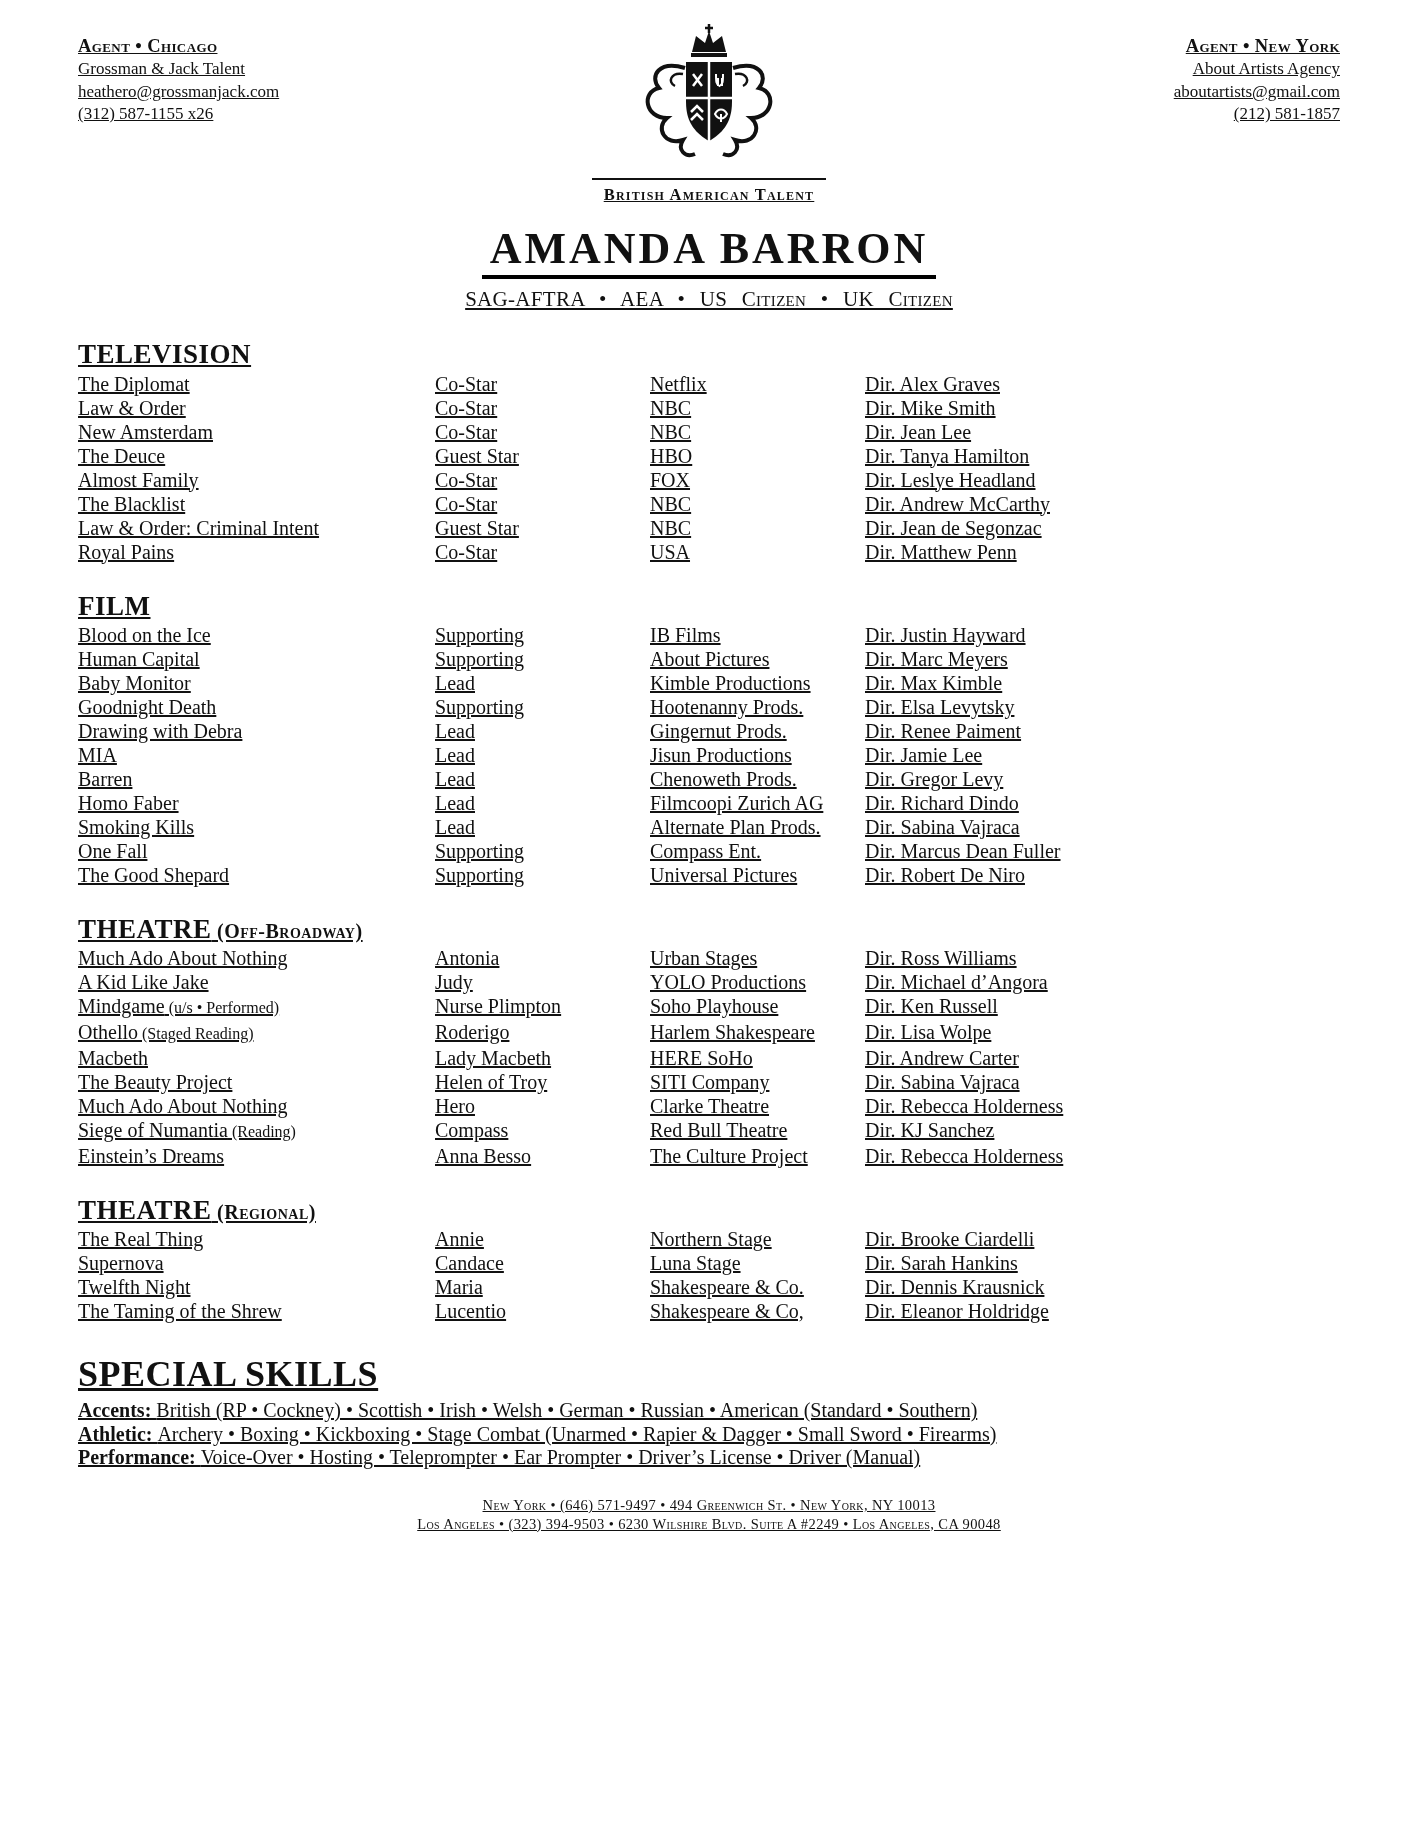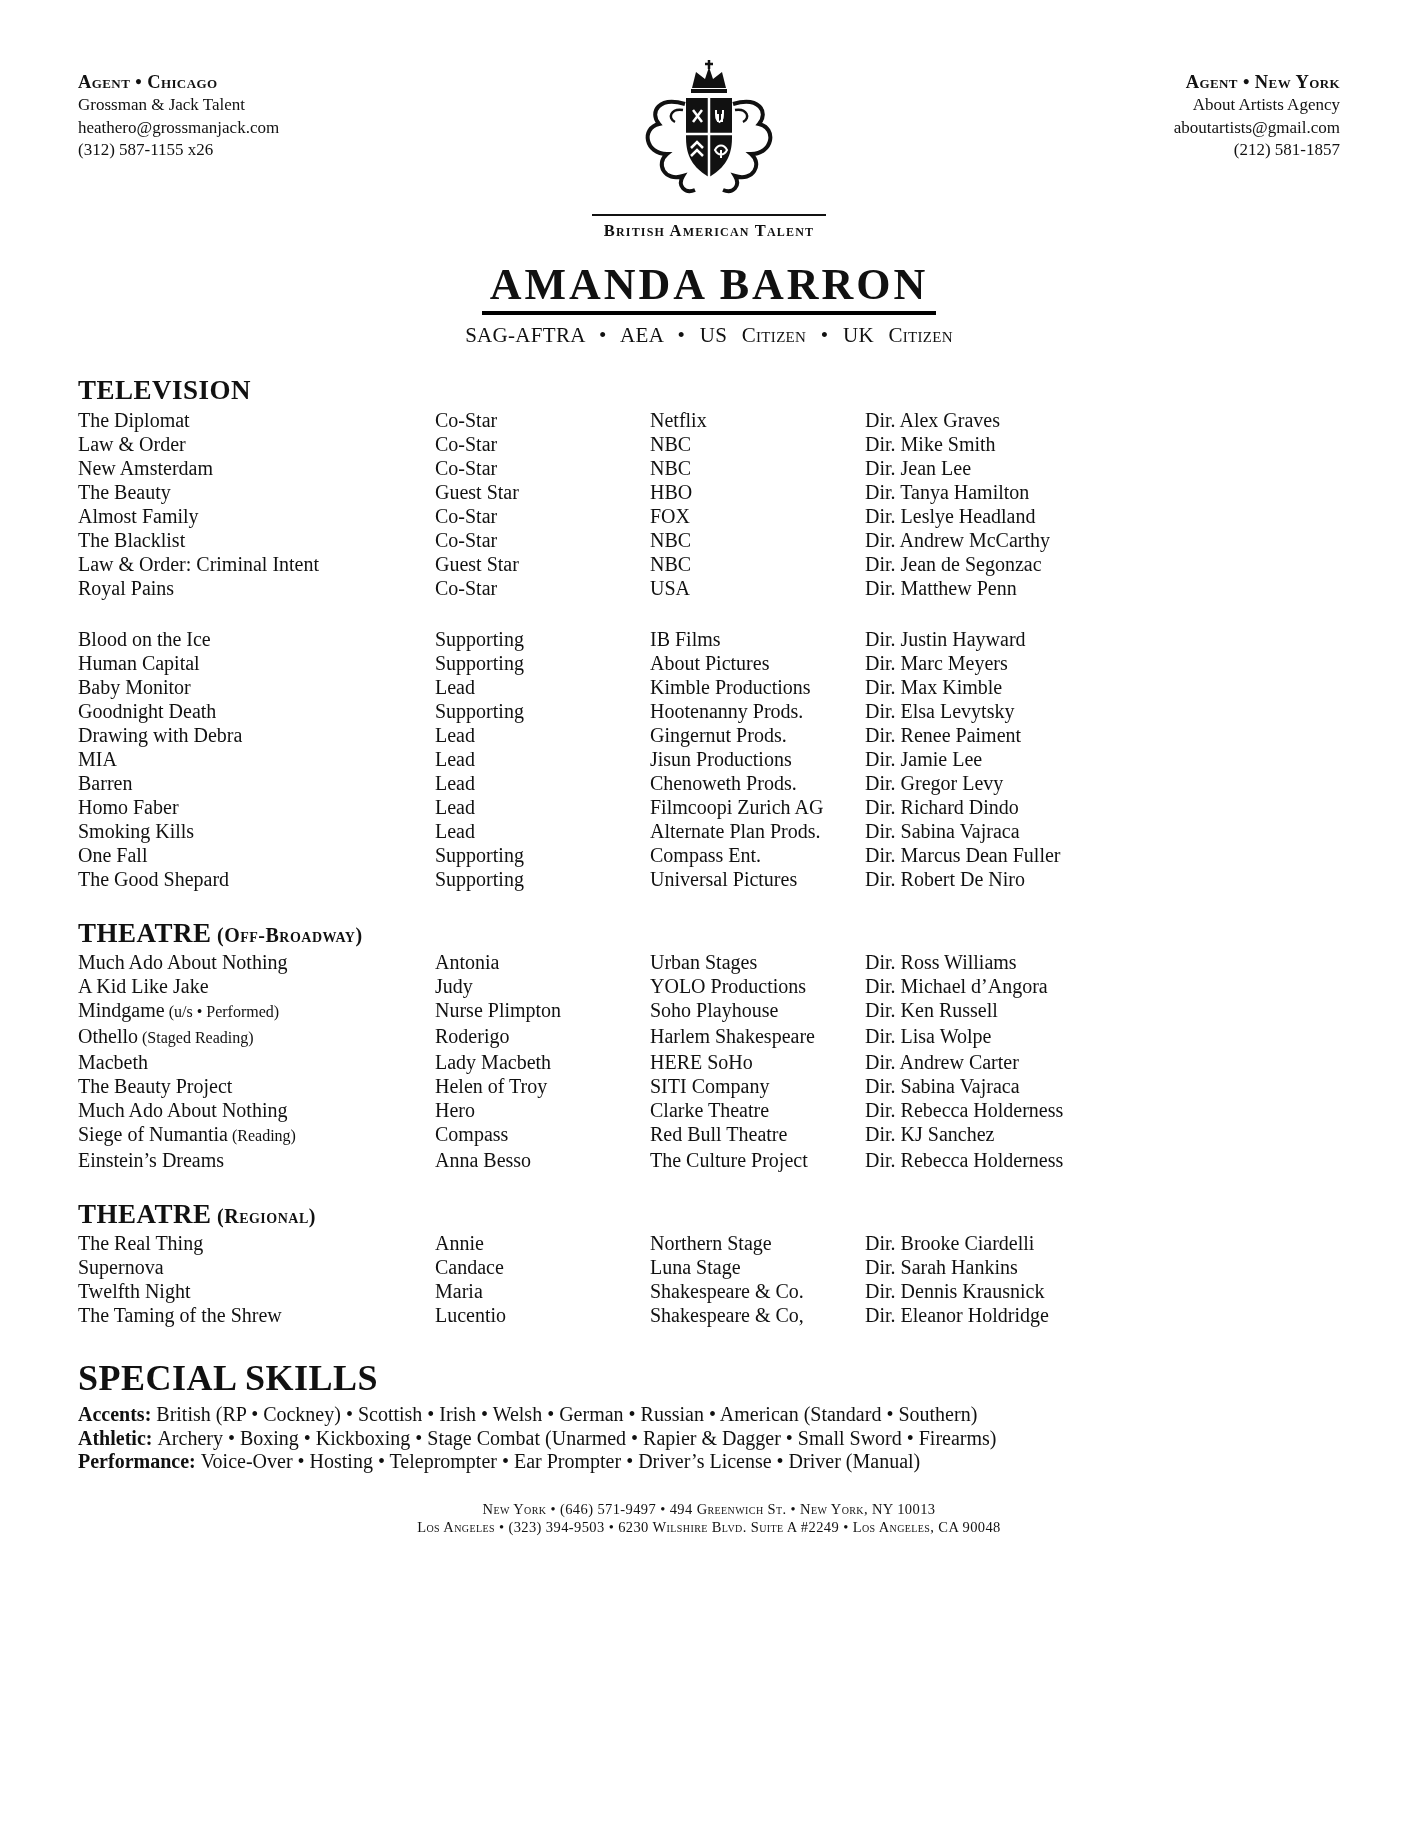--- a/index.html
+++ b/index.html
@@ -4,21 +4,21 @@
 <style>
   * { margin: 0; padding: 0; box-sizing: border-box; }
   html, body { background: #ffffff; }
   body {
     width: 1418px;
     height: 1834px;
     font-family: "Liberation Serif", serif;
     color: #111111;
     position: relative;
   }
-  .page { width: 100%; height: 100%; padding: 70px 78px 0 78px; }
+  .page { width: 100%; height: 100%; padding: 34px 78px 0 78px; text-decoration: underline; }
 
   
   .top { display: flex; justify-content: space-between; align-items: flex-start; }
   .agent { font-size: 17px; line-height: 1.32; width: 330px; }
   .agent-title { font-weight: bold; font-variant: small-caps; font-size: 18.5px; letter-spacing: .4px; }
   .agent.right { text-align: right; }
   .crest-wrap { text-align: center; margin-top: -12px; flex: 0 0 auto; }
   .crest-line { width: 234px; border-top: 2px solid #111; margin: 2px auto 5px auto; }
   .crest-caption { font-variant: small-caps; font-weight: bold; font-size: 16.5px; letter-spacing: 1.2px; }
 
@@ -139,21 +139,21 @@
           <div class="cell">NBC</div>
           <div class="cell">Dir. Mike Smith</div>
         </div>
         <div class="credit-row">
           <div class="cell">New Amsterdam</div>
           <div class="cell">Co-Star</div>
           <div class="cell">NBC</div>
           <div class="cell">Dir. Jean Lee</div>
         </div>
         <div class="credit-row">
-          <div class="cell">The Beauty</div>
+          <div class="cell">The Deuce</div>
           <div class="cell">Guest Star</div>
           <div class="cell">HBO</div>
           <div class="cell">Dir. Tanya Hamilton</div>
         </div>
         <div class="credit-row">
           <div class="cell">Almost Family</div>
           <div class="cell">Co-Star</div>
           <div class="cell">FOX</div>
           <div class="cell">Dir. Leslye Headland</div>
         </div>
@@ -170,20 +170,21 @@
           <div class="cell">Dir. Jean de Segonzac</div>
         </div>
         <div class="credit-row">
           <div class="cell">Royal Pains</div>
           <div class="cell">Co-Star</div>
           <div class="cell">USA</div>
           <div class="cell">Dir. Matthew Penn</div>
         </div>
       </section>
       <section class="credits-section">
+        <h2 class="section-title"><span>FILM</span></h2>
         <div class="credit-row">
           <div class="cell">Blood on the Ice</div>
           <div class="cell">Supporting</div>
           <div class="cell">IB Films</div>
           <div class="cell">Dir. Justin Hayward</div>
         </div>
         <div class="credit-row">
           <div class="cell">Human Capital</div>
           <div class="cell">Supporting</div>
           <div class="cell">About Pictures</div>

